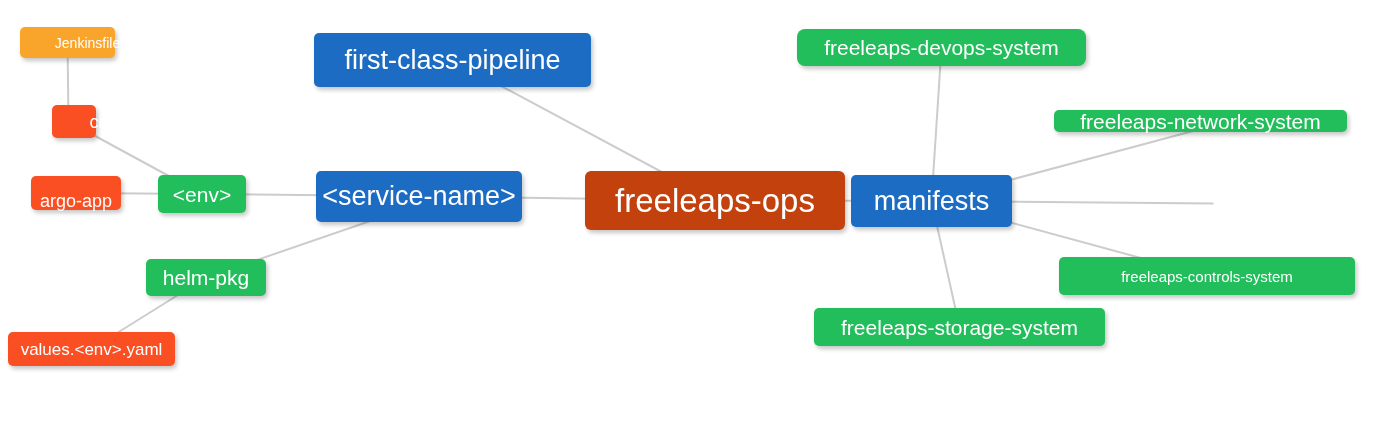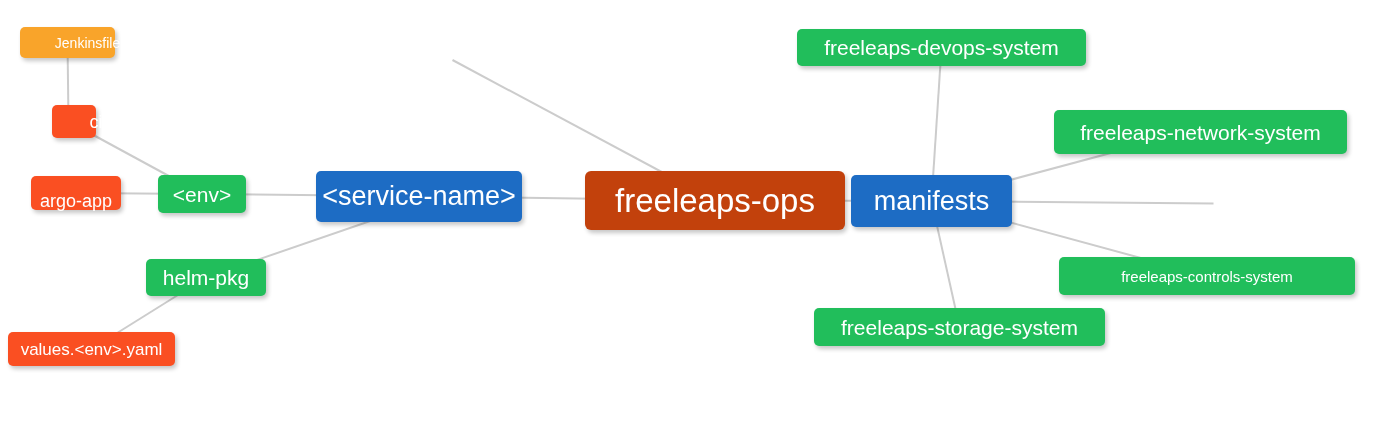--- a/index.html
+++ b/index.html
@@ -77,20 +77,23 @@
   </div>
 
   <div class="node node-red" style="left:31px; top:176px; width:90px; height:34px; font-size:18px;align-items:flex-end;">
     <span>argo-app</span>
   </div>
 
   <div class="node node-green" style="left:158px; top:175px; width:88px; height:38px; font-size:21px;">
     <span>&lt;env&gt;</span>
   </div>
 
+  <div class="node node-blue" style="left:314px; top:33px; width:277px; height:54px; font-size:27px;">
+    <span>first-class-pipeline</span>
+  </div>
 
   <div class="node node-blue" style="left:316px; top:171px; width:206px; height:51px; font-size:27px;">
     <span>&lt;service-name&gt;</span>
   </div>
 
   <div class="node node-green" style="left:146px; top:259px; width:120px; height:37px; font-size:21px;">
     <span>helm-pkg</span>
   </div>
 
   <div class="node node-red" style="left:8px; top:332px; width:167px; height:34px; font-size:17px;">
@@ -98,25 +101,25 @@
   </div>
 
   <div class="node node-root" style="left:585px; top:171px; width:260px; height:59px; font-size:33px;">
     <span>freeleaps-ops</span>
   </div>
 
   <div class="node node-blue" style="left:851px; top:175px; width:161px; height:52px; font-size:27px;">
     <span>manifests</span>
   </div>
 
-  <div class="node node-green" style="left:797px; top:29px; width:289px; height:37px; font-size:21px;">
+  <div class="node node-green" style="left:797px; top:29px; width:289px; height:37px; font-size:21px;border-radius:8px;">
     <span>freeleaps-devops-system</span>
   </div>
 
-  <div class="node node-green" style="left:1054px; top:110px; width:293px; height:44px; font-size:21px;">
+  <div class="node node-green" style="left:1054px; top:110px; width:293px; height:22px; font-size:21px;">
     <span>freeleaps-network-system</span>
   </div>
 
 
   <div class="node node-green" style="left:1059px; top:257px; width:296px; height:38px; font-size:15px;">
     <span>freeleaps-controls-system</span>
   </div>
 
   <div class="node node-green" style="left:814px; top:308px; width:291px; height:38px; font-size:21px;">
     <span>freeleaps-storage-system</span>

